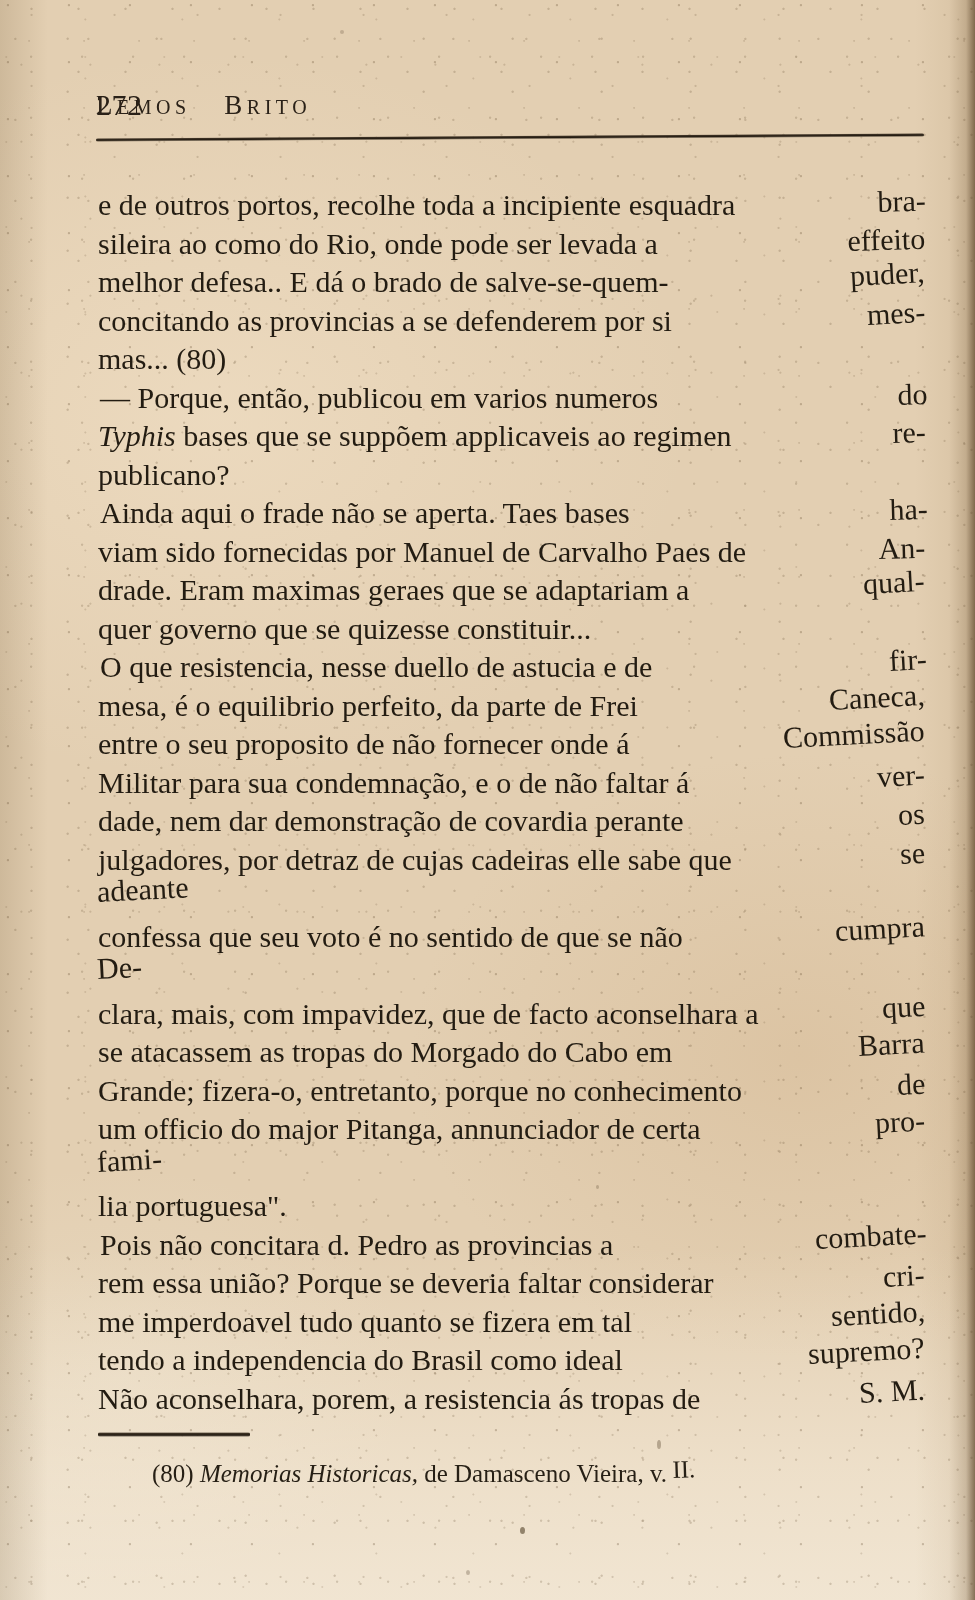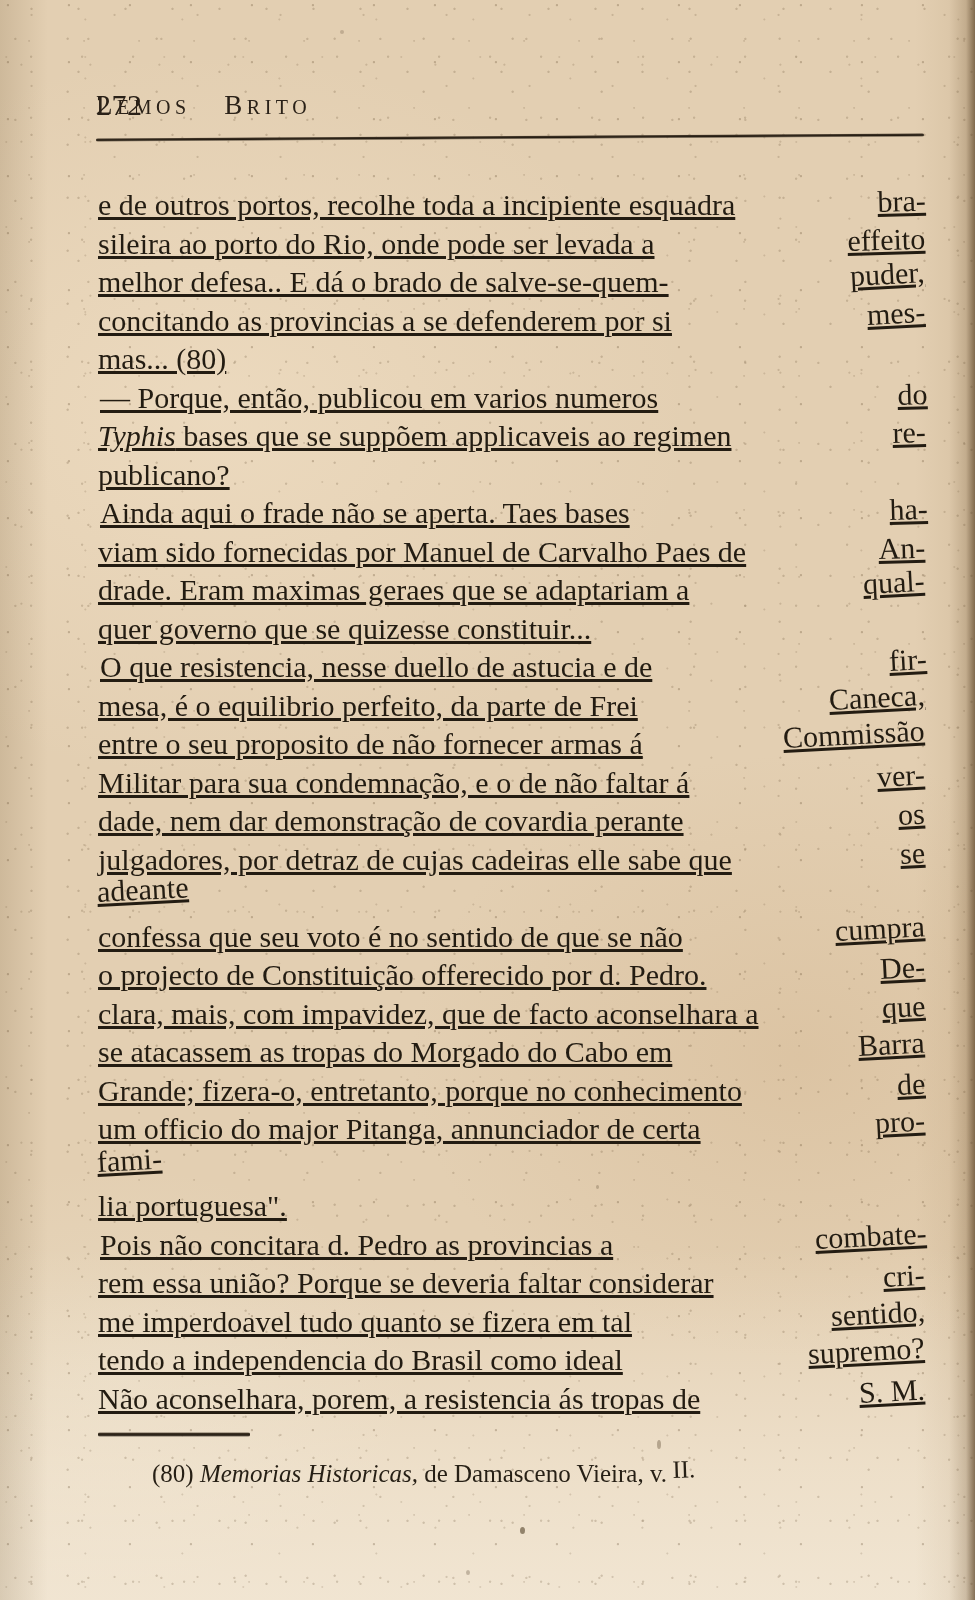--- a/index.html
+++ b/index.html
@@ -102,21 +102,20 @@
     width: 975px;
   }
   .ln {
     position: relative;
     height: 38.5px;
     font-size: 30px;
     line-height: 38.5px;
     white-space: nowrap;
     color: #231c12;
     padding-left: 98px;
-    text-decoration: underline;
   }
   .ln .tail {
     display: inline-block;
     transform: translateY(-3px) rotate(-1.6deg);
     transform-origin: left bottom;
   }
   .ln .tail2 {
     display: inline-block;
     transform: translateY(-6px) rotate(-3deg);
     transform-origin: left bottom;
@@ -179,21 +178,21 @@
 
   <div class="body ink" id="body-text">
       <div class="ln">
         <span class="just">
           <span class="seg">e de outros portos, recolhe toda a incipiente esquadra</span>
           <span class="tail">bra-</span>
         </span>
       </div>
       <div class="ln">
         <span class="just">
-          <span class="seg">sileira ao porto do Rio, onde pode ser levada a</span>
+          <span class="seg">sileira ao como do Rio, onde pode ser levada a</span>
           <span class="tail">effeito</span>
         </span>
       </div>
       <div class="ln">
         <span class="just">
           <span class="seg">melhor defesa.. E dá o brado de salve-se-quem-</span>
           <span class="tail2">puder,</span>
         </span>
       </div>
       <div class="ln">
@@ -242,21 +241,21 @@
         </span>
       </div>
       <div class="ln">
         <span class="just">
           <span class="seg">mesa, é o equilibrio perfeito, da parte de Frei</span>
           <span class="tail2">Caneca,</span>
         </span>
       </div>
       <div class="ln">
         <span class="just">
-          <span class="seg">entre o seu proposito de não fornecer armas á</span>
+          <span class="seg">entre o seu proposito de não fornecer onde á</span>
           <span class="tail2">Commissão</span>
         </span>
       </div>
       <div class="ln">
         <span class="just">
           <span class="seg">Militar para sua condemnação, e o de não faltar á</span>
           <span class="tail2">ver-</span>
         </span>
       </div>
       <div class="ln">
@@ -277,21 +276,20 @@
         </span>
       </div>
       <div class="ln">
         <span class="just">
           <span class="seg">confessa que seu voto é no sentido de que se não</span>
           <span class="tail2">cumpra</span>
         </span>
       </div>
       <div class="ln">
         <span class="just">
-          <span class="seg">o projecto de Constituição offerecido por d. Pedro.</span>
           <span class="tail2">De-</span>
         </span>
       </div>
       <div class="ln">
         <span class="just">
           <span class="seg">clara, mais, com impavidez, que de facto aconselhara a</span>
           <span class="tail2">que</span>
         </span>
       </div>
       <div class="ln">

